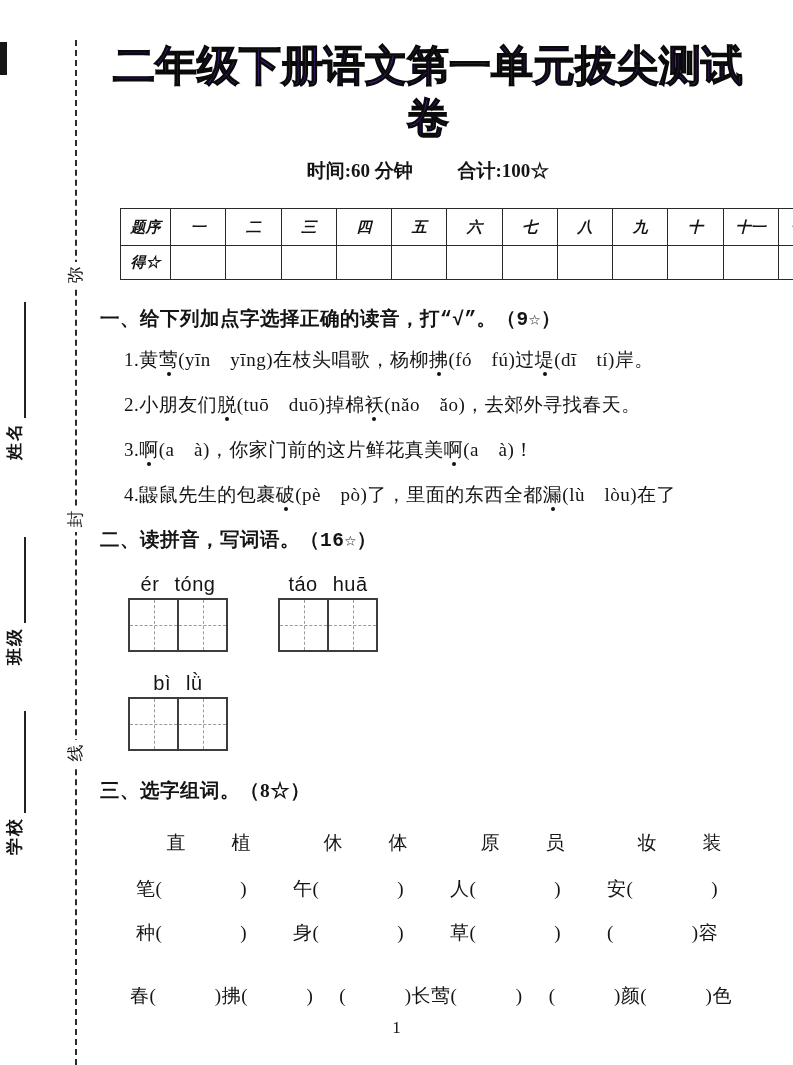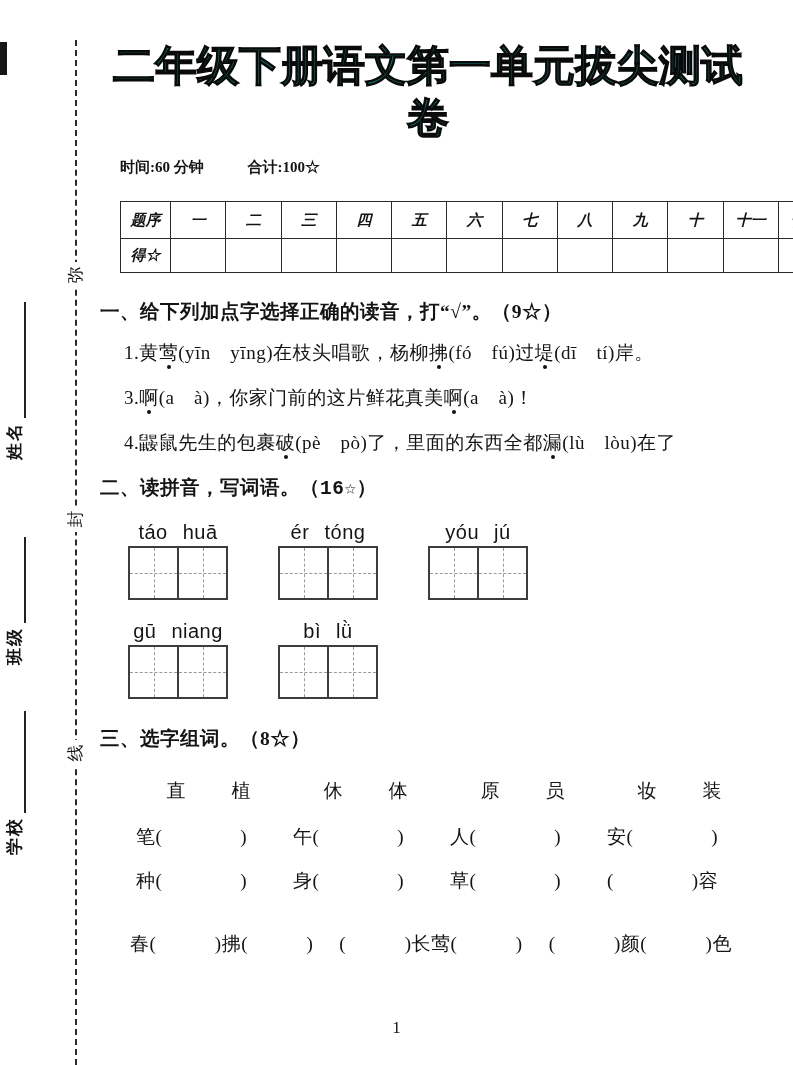--- a/index.html
+++ b/index.html
@@ -25,39 +25,39 @@
     transform:rotate(-90deg);transform-origin:left bottom;
     white-space:nowrap;
   }
   .seal-field .flabel{font-size:17px;font-weight:600;letter-spacing:2px;line-height:22px;}
   .seal-field .fblank{display:inline-block;border-bottom:2px solid #222;height:20px;margin-left:4px;}
   
   .content{position:absolute;left:100px;top:40px;width:656px;}
   .title{
     font-family:"Liberation Sans","DejaVu Sans",sans-serif;
     font-weight:900;font-size:42px;line-height:52px;
-    text-align:center;letter-spacing:0px;color:#0f766e;
+    text-align:center;letter-spacing:0px;color:#4c1d95;
     -webkit-text-stroke:1.2px #0a0a0a;
   }
-  .subtitle{margin-top:14px;text-align:left;font-weight:700;font-size:15px;}
+  .subtitle{margin-top:14px;text-align:center;font-weight:700;font-size:19px;}
   .subtitle span{margin:0 20px;}
   
   table.score{
     border-collapse:collapse;margin:24px 0 0 20px;width:714px;
     font-size:15px;table-layout:fixed;font-style:italic;
   }
   table.score th,table.score td{
     border:1.6px solid #2a2a2a;text-align:center;padding:0;
     font-weight:600;height:36px;
   }
   table.score tr.score-row td{height:33px;}
   table.score col.c-first{width:50px;}
   
   .sec-title{font-size:19.5px;font-weight:700;letter-spacing:0.5px;margin:0;}
-  .s1-title{margin-top:25px;}
+  .s1-title{margin-top:25px;font-family:Liberation Mono, monospace;}
   .s1-items{margin:14px 0 0 24px;font-size:19px;}
   .s1-item{line-height:27px;margin-bottom:18px;letter-spacing:0.5px;white-space:nowrap;}
   .s1-item.cont{margin-left:16px;}
   .dotted{position:relative;}
   .dotted::after{
     content:"";position:absolute;left:50%;bottom:-6px;
     width:4px;height:4px;border-radius:50%;background:#111;
     transform:translateX(-50%);
   }
   
@@ -162,56 +162,43 @@
         <td></td>
         <td></td>
         <td></td>
       </tr>
     </tbody>
       </table>
 
     <div class="sec-title s1-title">一、给下列加点字选择正确的读音，打“√”。（9☆）</div>
     <div class="s1-items">
       <div class="s1-item"><span>1.黄</span><span class="dotted">莺</span><span>(yīn　yīng)在枝头唱歌，杨柳</span><span class="dotted">拂</span><span>(fó　fú)过</span><span class="dotted">堤</span><span>(dī　tí)岸。</span></div>
+      <div class="s1-item"><span>2.小朋友们</span><span class="dotted">脱</span><span>(tuō　duō)掉棉</span><span class="dotted">袄</span><span>(nǎo　ǎo)，去郊外寻找春天。</span></div>
       <div class="s1-item"><span>3.</span><span class="dotted">啊</span><span>(a　à)，你家门前的这片鲜花真美</span><span class="dotted">啊</span><span>(a　à)！</span></div>
       <div class="s1-item"><span>4.鼹鼠先生的包裹</span><span class="dotted">破</span><span>(pè　pò)了，里面的东西全都</span><span class="dotted">漏</span><span>(lù　lòu)在了</span></div>
     </div>
 
     <div class="sec-title s2-title">二、读拼音，写词语。（16☆）</div>
     <div class="pin-row">
       <div class="word-group">
+        <div class="pinyin">ér tóng</div>
+        <div class="gbox">
+            <div class="gcell"></div>
+            <div class="gcell"></div>
+          </div>
+      </div>
+      <div class="word-group">
         <div class="pinyin">táo huā</div>
         <div class="gbox">
             <div class="gcell"></div>
             <div class="gcell"></div>
           </div>
       </div>
-      <div class="word-group">
-        <div class="pinyin">ér tóng</div>
-        <div class="gbox">
-            <div class="gcell"></div>
-            <div class="gcell"></div>
-          </div>
-      </div>
-      <div class="word-group">
-        <div class="pinyin">yóu jú</div>
-        <div class="gbox">
-            <div class="gcell"></div>
-            <div class="gcell"></div>
-          </div>
-      </div>
     </div>
     <div class="pin-row">
-      <div class="word-group">
-        <div class="pinyin">gū niang</div>
-        <div class="gbox">
-            <div class="gcell"></div>
-            <div class="gcell"></div>
-          </div>
-      </div>
       <div class="word-group">
         <div class="pinyin">bì lǜ</div>
         <div class="gbox">
             <div class="gcell"></div>
             <div class="gcell"></div>
           </div>
       </div>
     </div>
 
     <div class="sec-title s3-title">三、选字组词。（8☆）</div>

